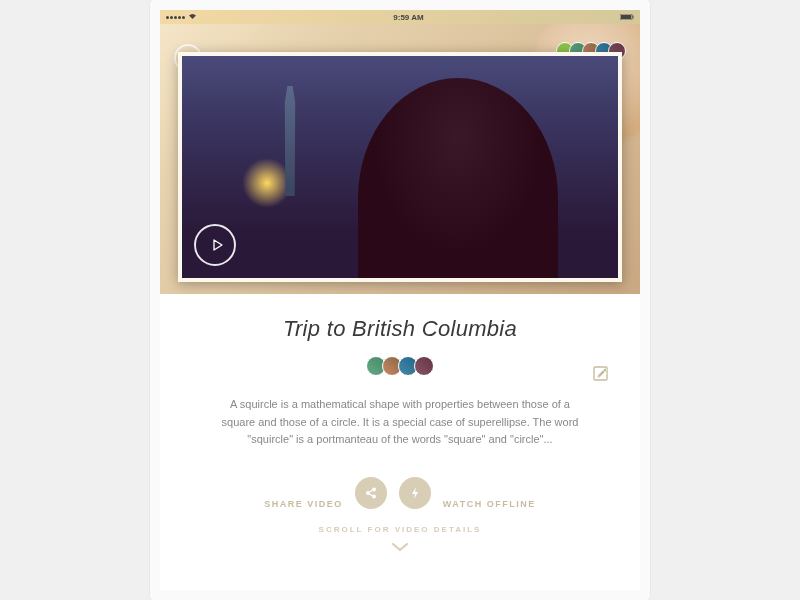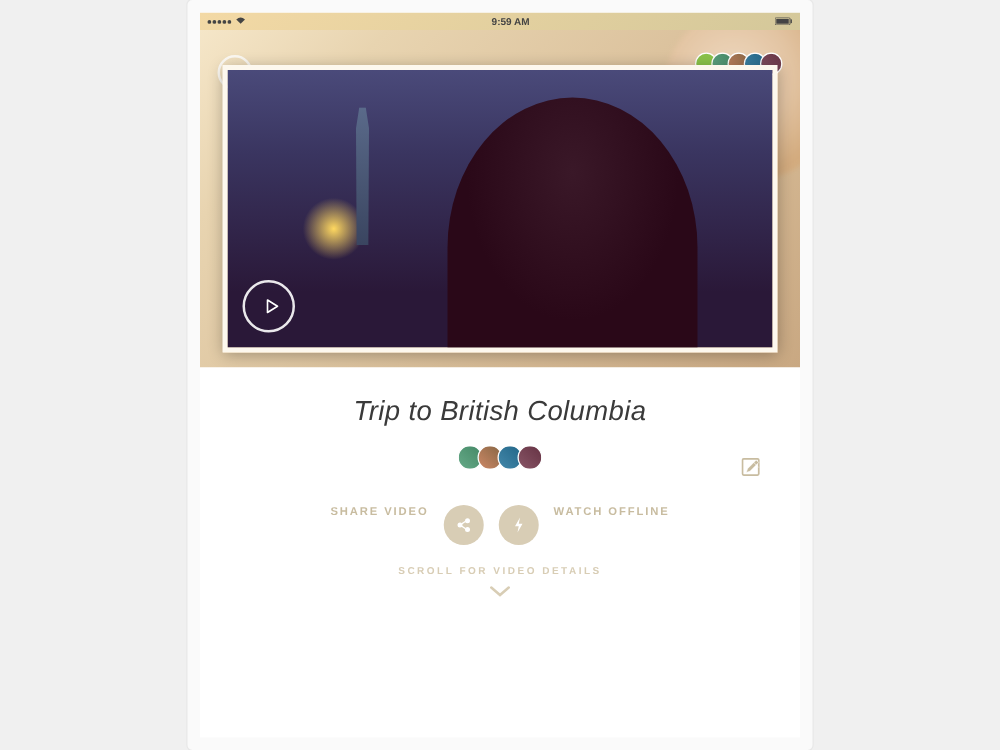--- a/index.html
+++ b/index.html
@@ -167,21 +167,21 @@
   }
   .description {
     font-size: 11px;
     line-height: 1.6;
     color: #888;
     margin-top: 20px;
     padding: 0 28px;
   }
   .actions {
     display: flex;
-    align-items: flex-start;
+    align-items: flex-end;
     justify-content: center;
     gap: 12px;
     margin-top: 28px;
   }
   .action-label {
     font-size: 9px;
     font-weight: 600;
     letter-spacing: 1.5px;
     color: #c8bca0;
     cursor: pointer;
@@ -278,20 +278,21 @@
       <div class="pav av4"></div>
     </div>
 
     <div class="edit-btn">
       <svg width="16" height="16" viewBox="0 0 16 16">
           <rect x="1" y="1" width="13" height="13" rx="1" fill="none" stroke="#c8bca0" stroke-width="1.4"></rect>
           <path d="M9 3 L14 8 M12 2 L5 9 L4 12 L7 11 L14 4 Z" fill="#c8bca0" stroke="#fff" stroke-width="0.5"></path>
         </svg>
     </div>
 
+    <p class="description">A squircle is a mathematical shape with properties between those of a square and those of a circle. It is a special case of superellipse. The word "squircle" is a portmanteau of the words "square" and "circle"...</p>
 
     <div class="actions">
       <span class="action-label">SHARE VIDEO</span>
       <div class="action-circle">
         <svg width="14" height="14" viewBox="0 0 14 14">
             <circle cx="4" cy="7" r="2" fill="#fff"></circle>
             <circle cx="10" cy="3.5" r="2" fill="#fff"></circle>
             <circle cx="10" cy="10.5" r="2" fill="#fff"></circle>
             <path d="M5.5 6 L8.5 4 M5.5 8 L8.5 10" stroke="#fff" stroke-width="1.2"></path>
           </svg>

